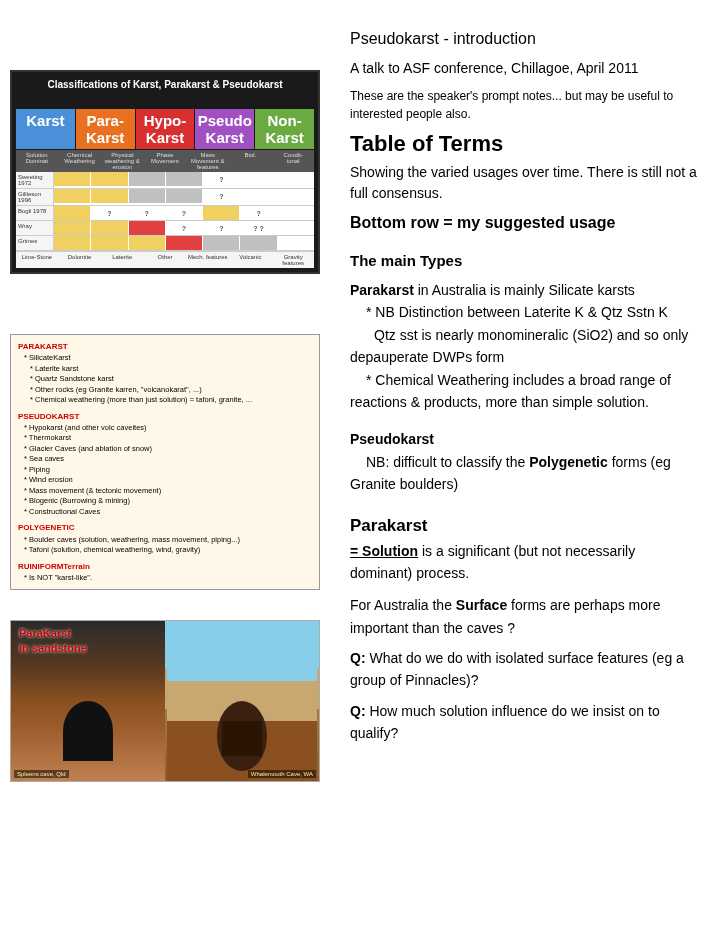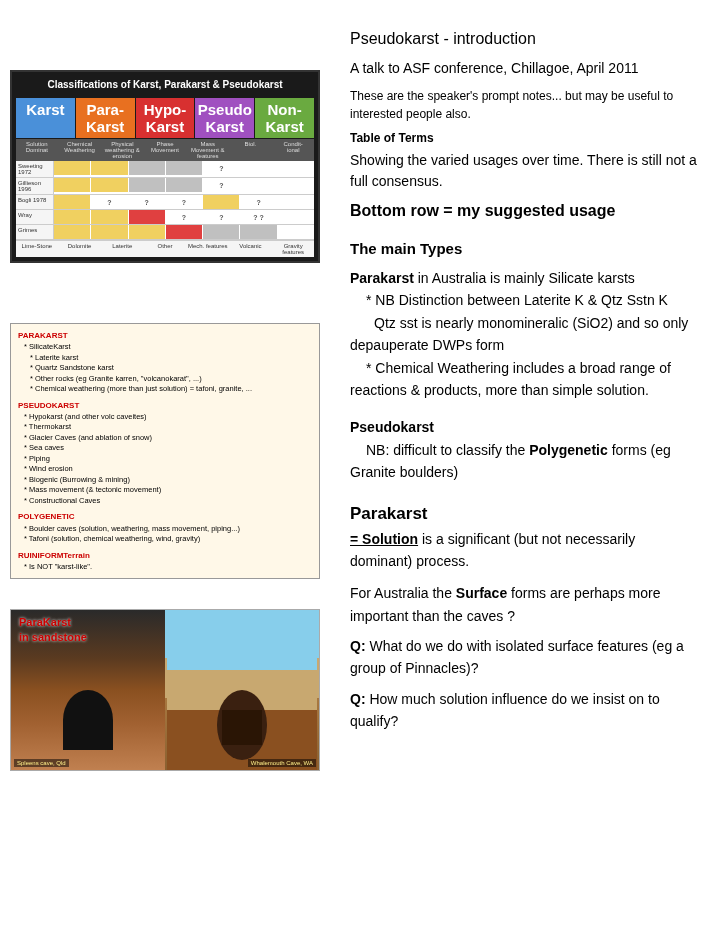--- a/index.html
+++ b/index.html
@@ -34,21 +34,21 @@
       border: 2px solid #333;
       padding: 4px;
       background: #1a1a1a;
     }
 
     .class-table-title {
       color: #fff;
       font-size: 10px;
       font-weight: bold;
       text-align: center;
-      padding: 3px 0 8px;
+      padding: 3px 0 19px;
       background: #1a1a1a;
     }
 
     .class-table-header-row {
       display: flex;
       gap: 1px;
     }
     .class-header-cell {
       flex: 1;
       text-align: center;
@@ -228,21 +228,21 @@
       font-size: 14px;
       margin-bottom: 8px;
       line-height: 1.5;
     }
     .slide-note {
       font-size: 12px;
       margin-bottom: 8px;
       line-height: 1.5;
     }
     .table-of-terms-heading {
-      font-size: 12px;
+      font-size: 22px;
       font-weight: bold;
       margin-bottom: 5px;
     }
     .terms-desc {
       font-size: 14px;
       margin-bottom: 10px;
       line-height: 1.5;
     }
     .bottom-row-note {
       font-size: 16px;
@@ -405,22 +405,22 @@
       <div class="para-subsubitem">* Other rocks (eg Granite karren, "volcanokarat",  ...)</div>
       <div class="para-subsubitem">* Chemical weathering (more than just solution) = tafoni, granite, ...</div>
       <div style="height:5px"></div>
       <div class="para-heading">PSEUDOKARST</div>
       <div class="para-subitem">* Hypokarst (and other volc caveites)</div>
       <div class="para-subitem">* Thermokarst</div>
       <div class="para-subitem">* Glacier Caves (and ablation of snow)</div>
       <div class="para-subitem">* Sea caves</div>
       <div class="para-subitem">* Piping</div>
       <div class="para-subitem">* Wind erosion</div>
+      <div class="para-subitem">* Mass movement (&amp; tectonic movement)</div>
       <div class="para-subitem">* Biogenic (Burrowing &amp; mining)</div>
-      <div class="para-subitem">* Mass movement (&amp; tectonic movement)</div>
       <div class="para-subitem">* Constructional Caves</div>
       <div style="height:5px"></div>
       <div class="para-heading">POLYGENETIC</div>
       <div class="para-subitem">* Boulder caves (solution, weathering, mass movement, piping...)</div>
       <div class="para-subitem">* Tafoni (solution, chemical weathering, wind, gravity)</div>
       <div style="height:5px"></div>
       <div class="para-heading">RUINIFORMTerrain</div>
       <div class="para-subitem">* Is NOT "karst-like".</div>
     </div>
 

